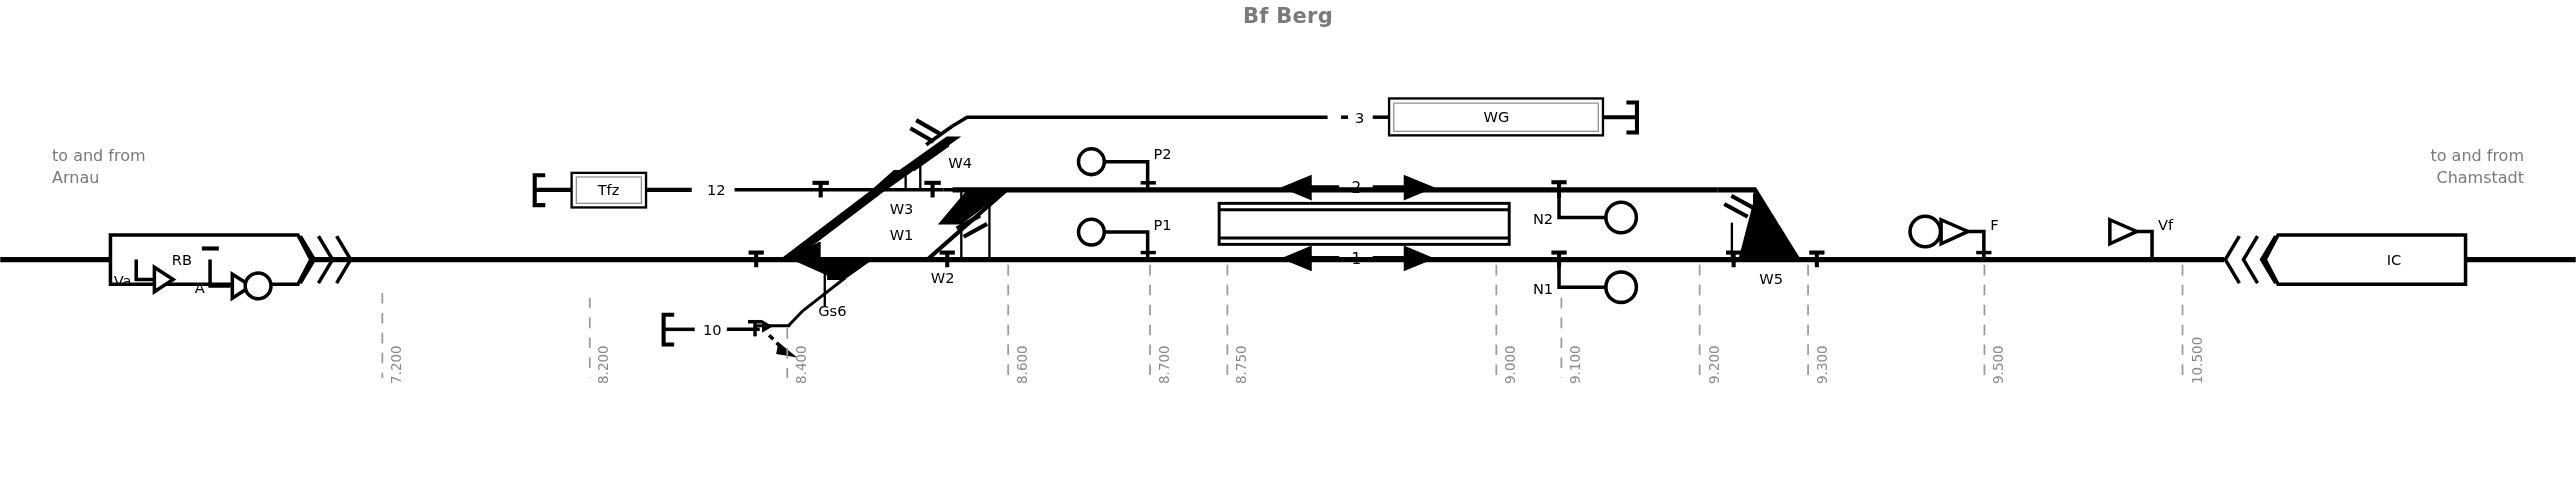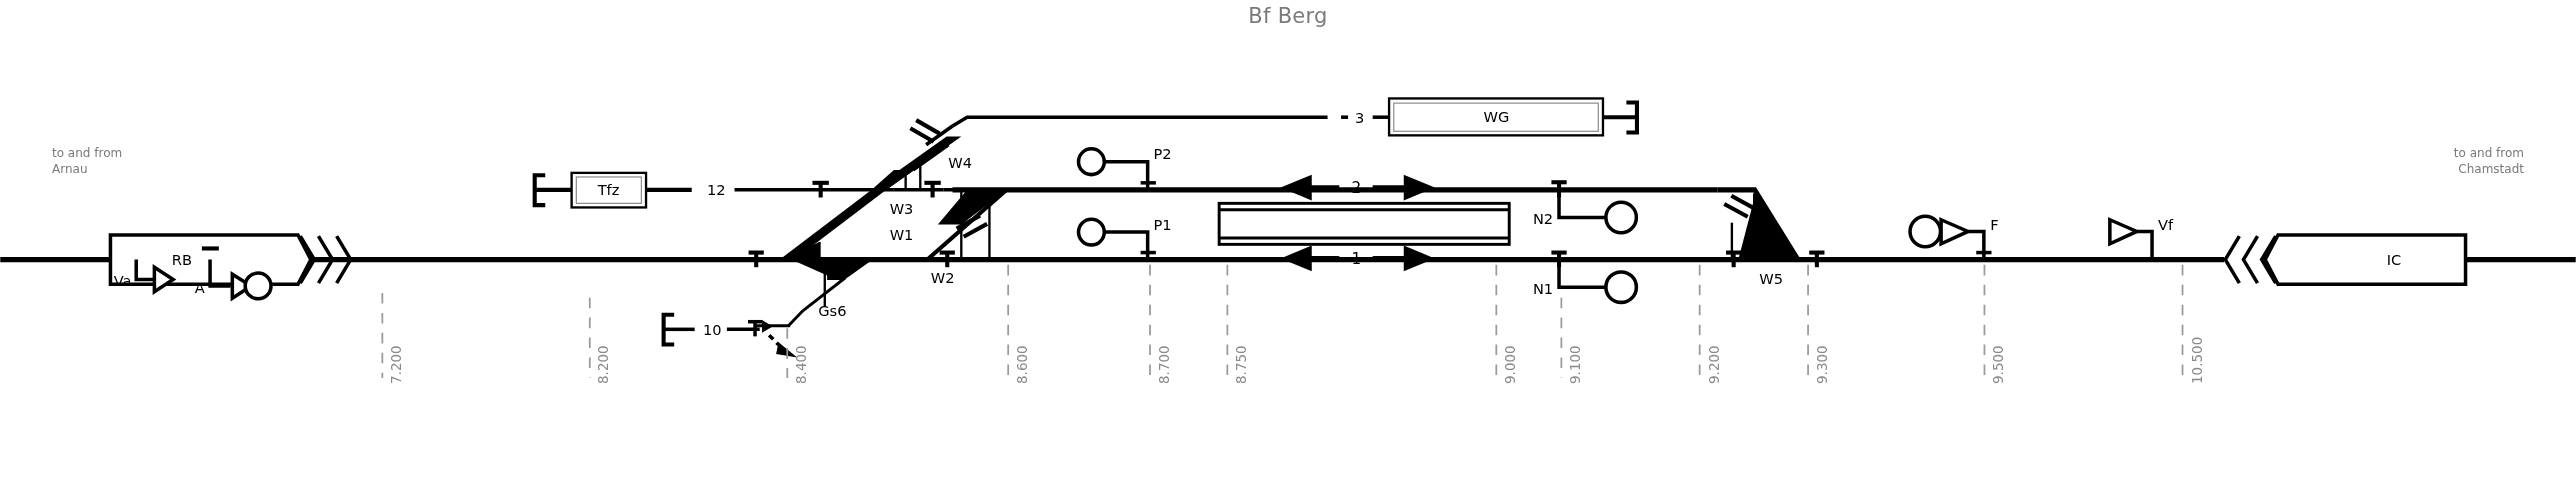--- a/index.html
+++ b/index.html
@@ -20,24 +20,25 @@
   #diagram-title {
     position: absolute;
     left: 0;
     top: 3.5px;
     width: 2576px;
     text-align: center;
     font-size: 21px;
     color: #7a7a7a;
     font-family: "DejaVu Sans", "Liberation Sans", sans-serif;
     letter-spacing: 0.3px;
+    font-weight: bold;
   }
   .line-label {
     position: absolute;
-    font-size: 12px;
+    font-size: 16px;
     color: #7a7a7a;
     line-height: 1.35;
     font-family: "DejaVu Sans", "Liberation Sans", sans-serif;
     white-space: pre-line;
   }
   #line-label-left { left: 52px; top: 145px; text-align: left; }
   #line-label-right { right: 52px; top: 145px; text-align: right; }
   #svg-layer {
     position: absolute;
     left: 0; top: 0;

